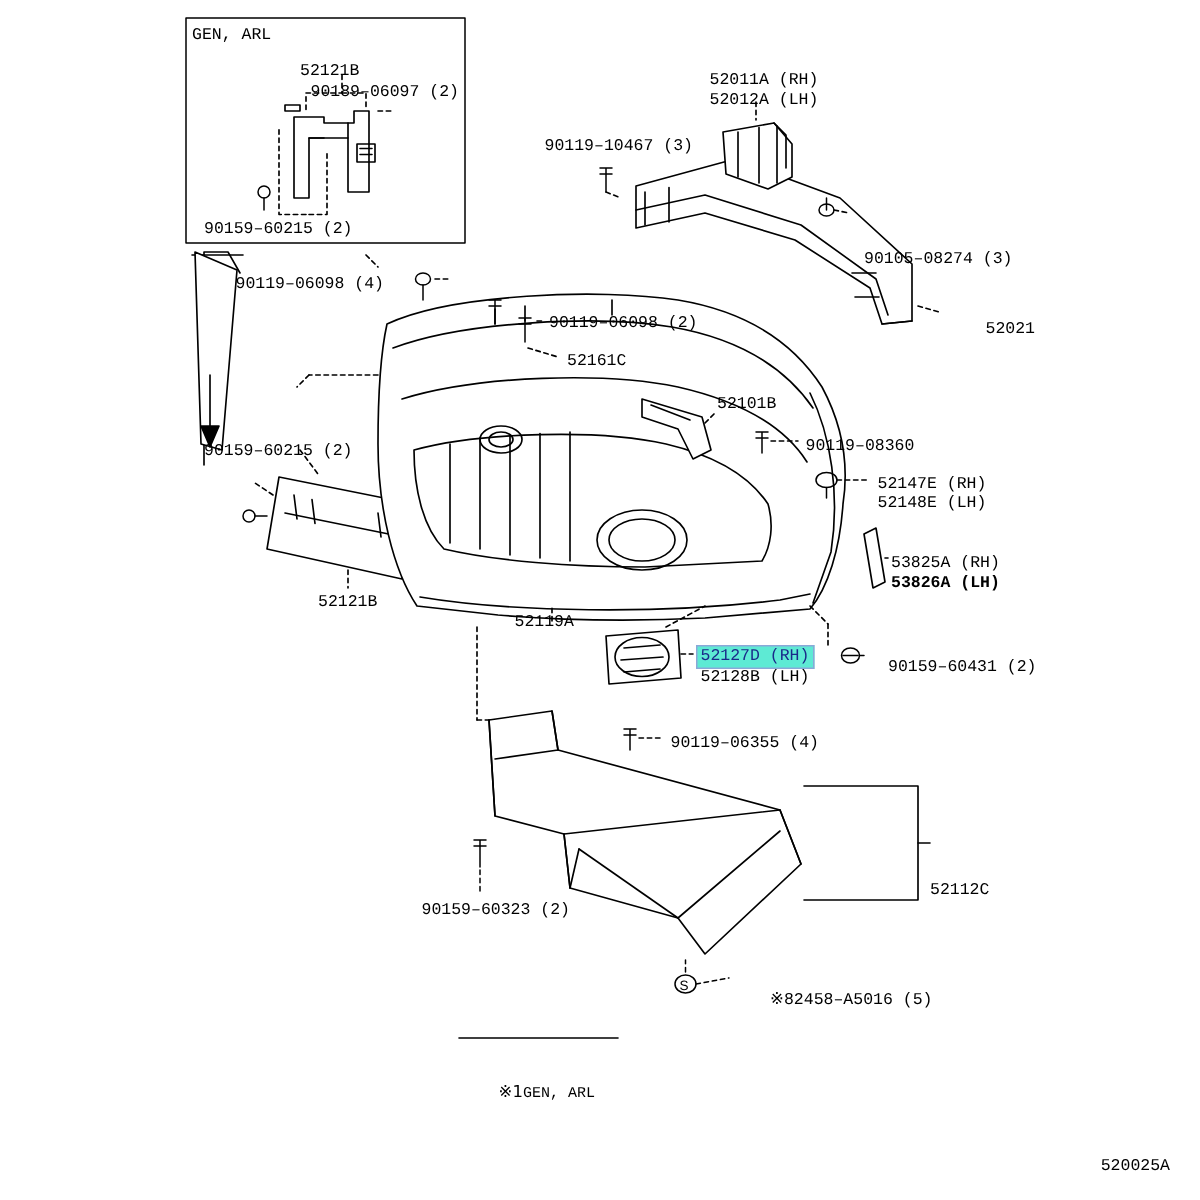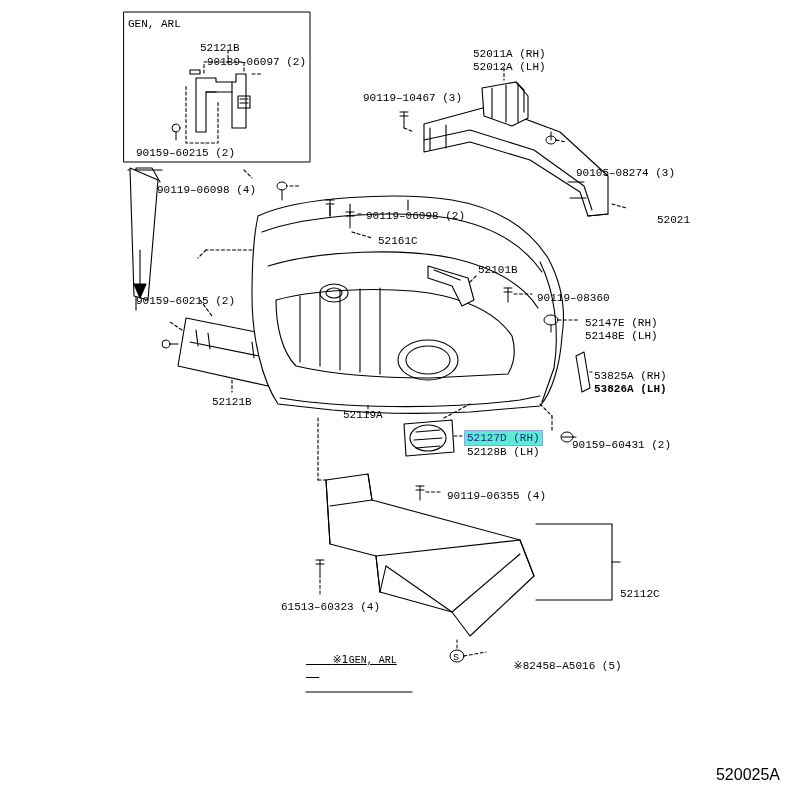--- a/index.html
+++ b/index.html
@@ -35,22 +35,22 @@
     background: #5eead4;
     color: #1a2a8a;
     padding: 1px 2px;
     border: 1px solid #8aa8d8;
     line-height: 12px;
   }
   .footer {
     position: absolute;
     right: 20px;
     bottom: 16px;
-    font-family: Liberation Sans, sans-serif;
-    font-size: 16px;
+    font-family: Liberation Mono, monospace;
+    font-size: 11px;
     color: #000;
     margin-left: 31px;
   }
   .note-mark {
     font-family: "DejaVu Sans", sans-serif;
   }
 </style>
 </head>
 <body>
 
@@ -240,28 +240,28 @@
   <div class="lbl" style="left:576px; top:138px;margin-top:29px;">90105–08274 (3)</div>
   <div class="lbl" style="left:629px; top:214px;margin-left:28px;">52021</div>
   <div class="lbl" style="left:478px; top:264px;">52101B</div>
   <div class="lbl" style="left:537px; top:292px;">90119–08360</div>
   <div class="lbl" style="left:585px; top:317px;">52147E (RH)</div>
   <div class="lbl" style="left:585px; top:330px;">52148E (LH)</div>
   <div class="lbl" style="left:594px; top:370px;">53825A (RH)</div>
   <div class="lbl" style="left:594px; top:383px;font-weight:bold;">53826A (LH)</div>
   <div class="lbl hl" style="left:464px; top:430px;">52127D (RH)</div>
   <div class="lbl" style="left:467px; top:446px;">52128B (LH)</div>
-  <div class="lbl" style="left:572px; top:439px;">90159–60431 (2)</div>
+  <div class="lbl" style="left:592px; top:439px;">90159–60431 (2)</div>
   <div class="lbl" style="left:447px; top:490px;">90119–06355 (4)</div>
-  <div class="lbl" style="left:281px; top:601px;">61513–60323 (4)</div>
+  <div class="lbl" style="left:281px; top:601px;">90159–60323 (2)</div>
   <div class="lbl" style="left:620px; top:588px;">52112C</div>
 
   <div class="lbl" style="left:487px; top:646px;">
     <span class="note-mark">※</span><span>82458–A5016 (5)</span>
   </div>
 
-  <div class="lbl" style="left:306px; top:640px;text-decoration:underline;">
+  <div class="lbl" style="left:306px; top:708px;">
     <span class="note-mark">※1</span><span style="font-size:10px;">GEN, ARL</span>
   </div>
 
   <div class="footer">520025A</div>
 
 </div>
 
 </body></html>

